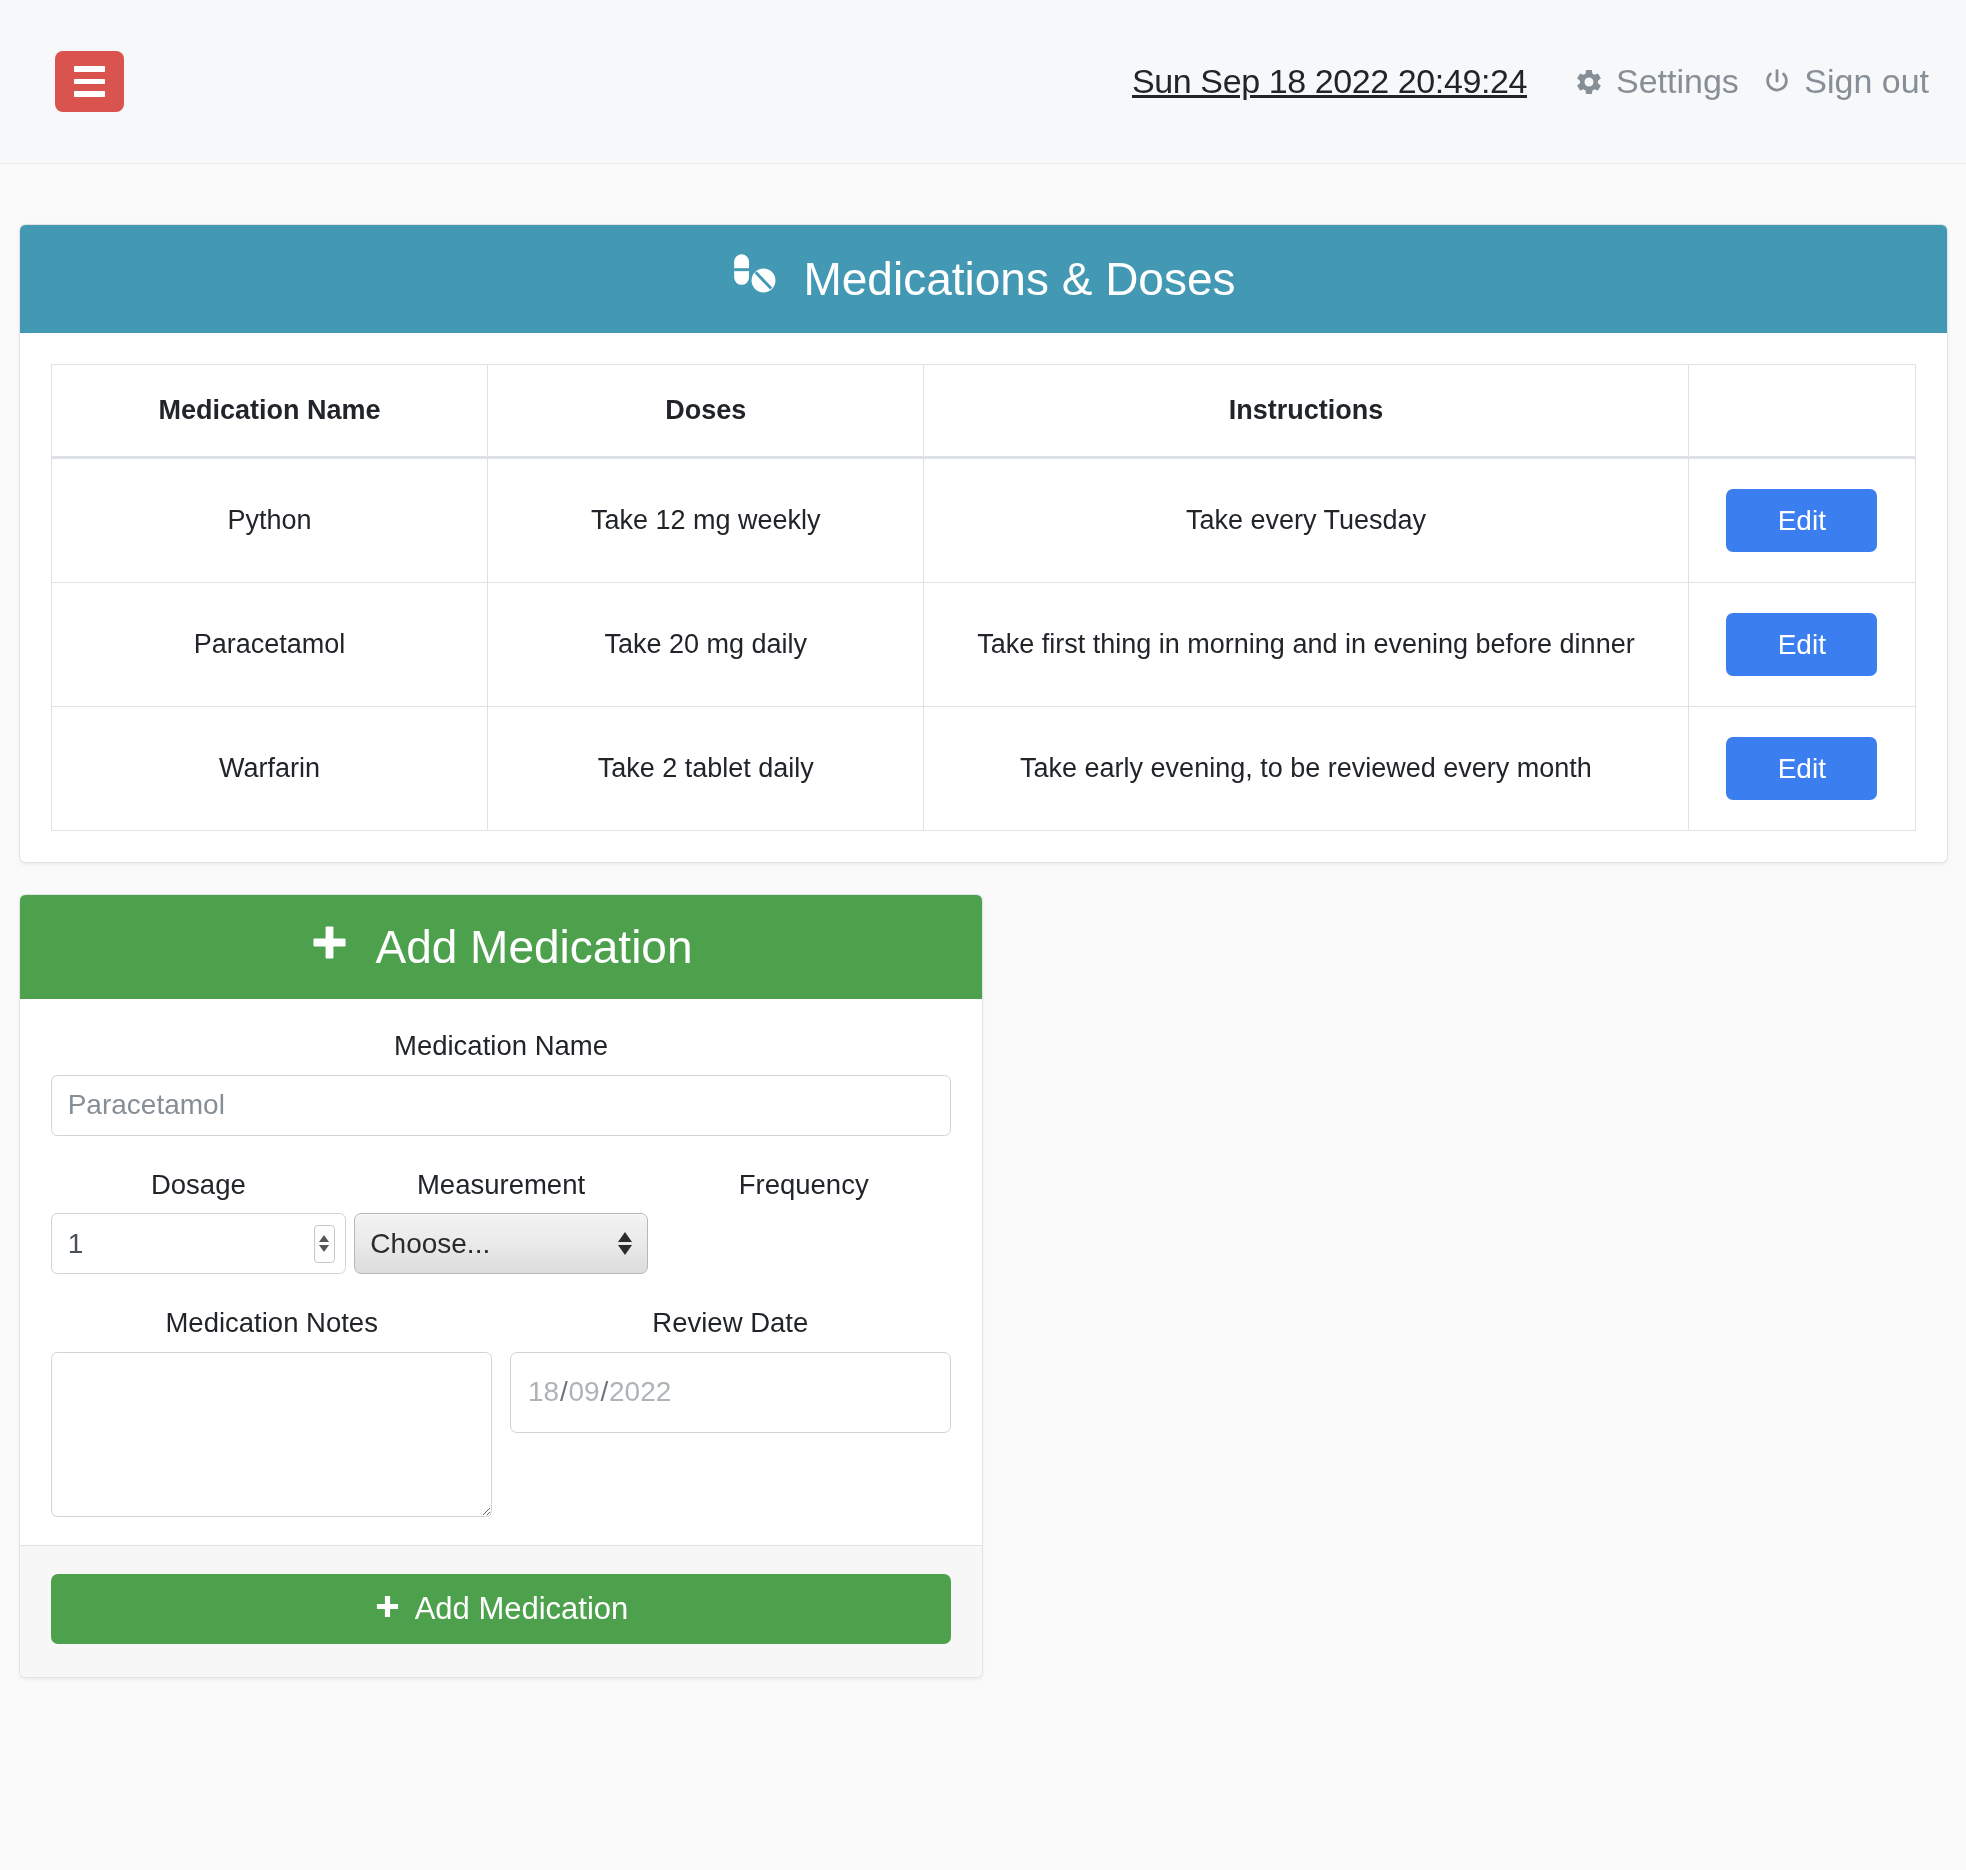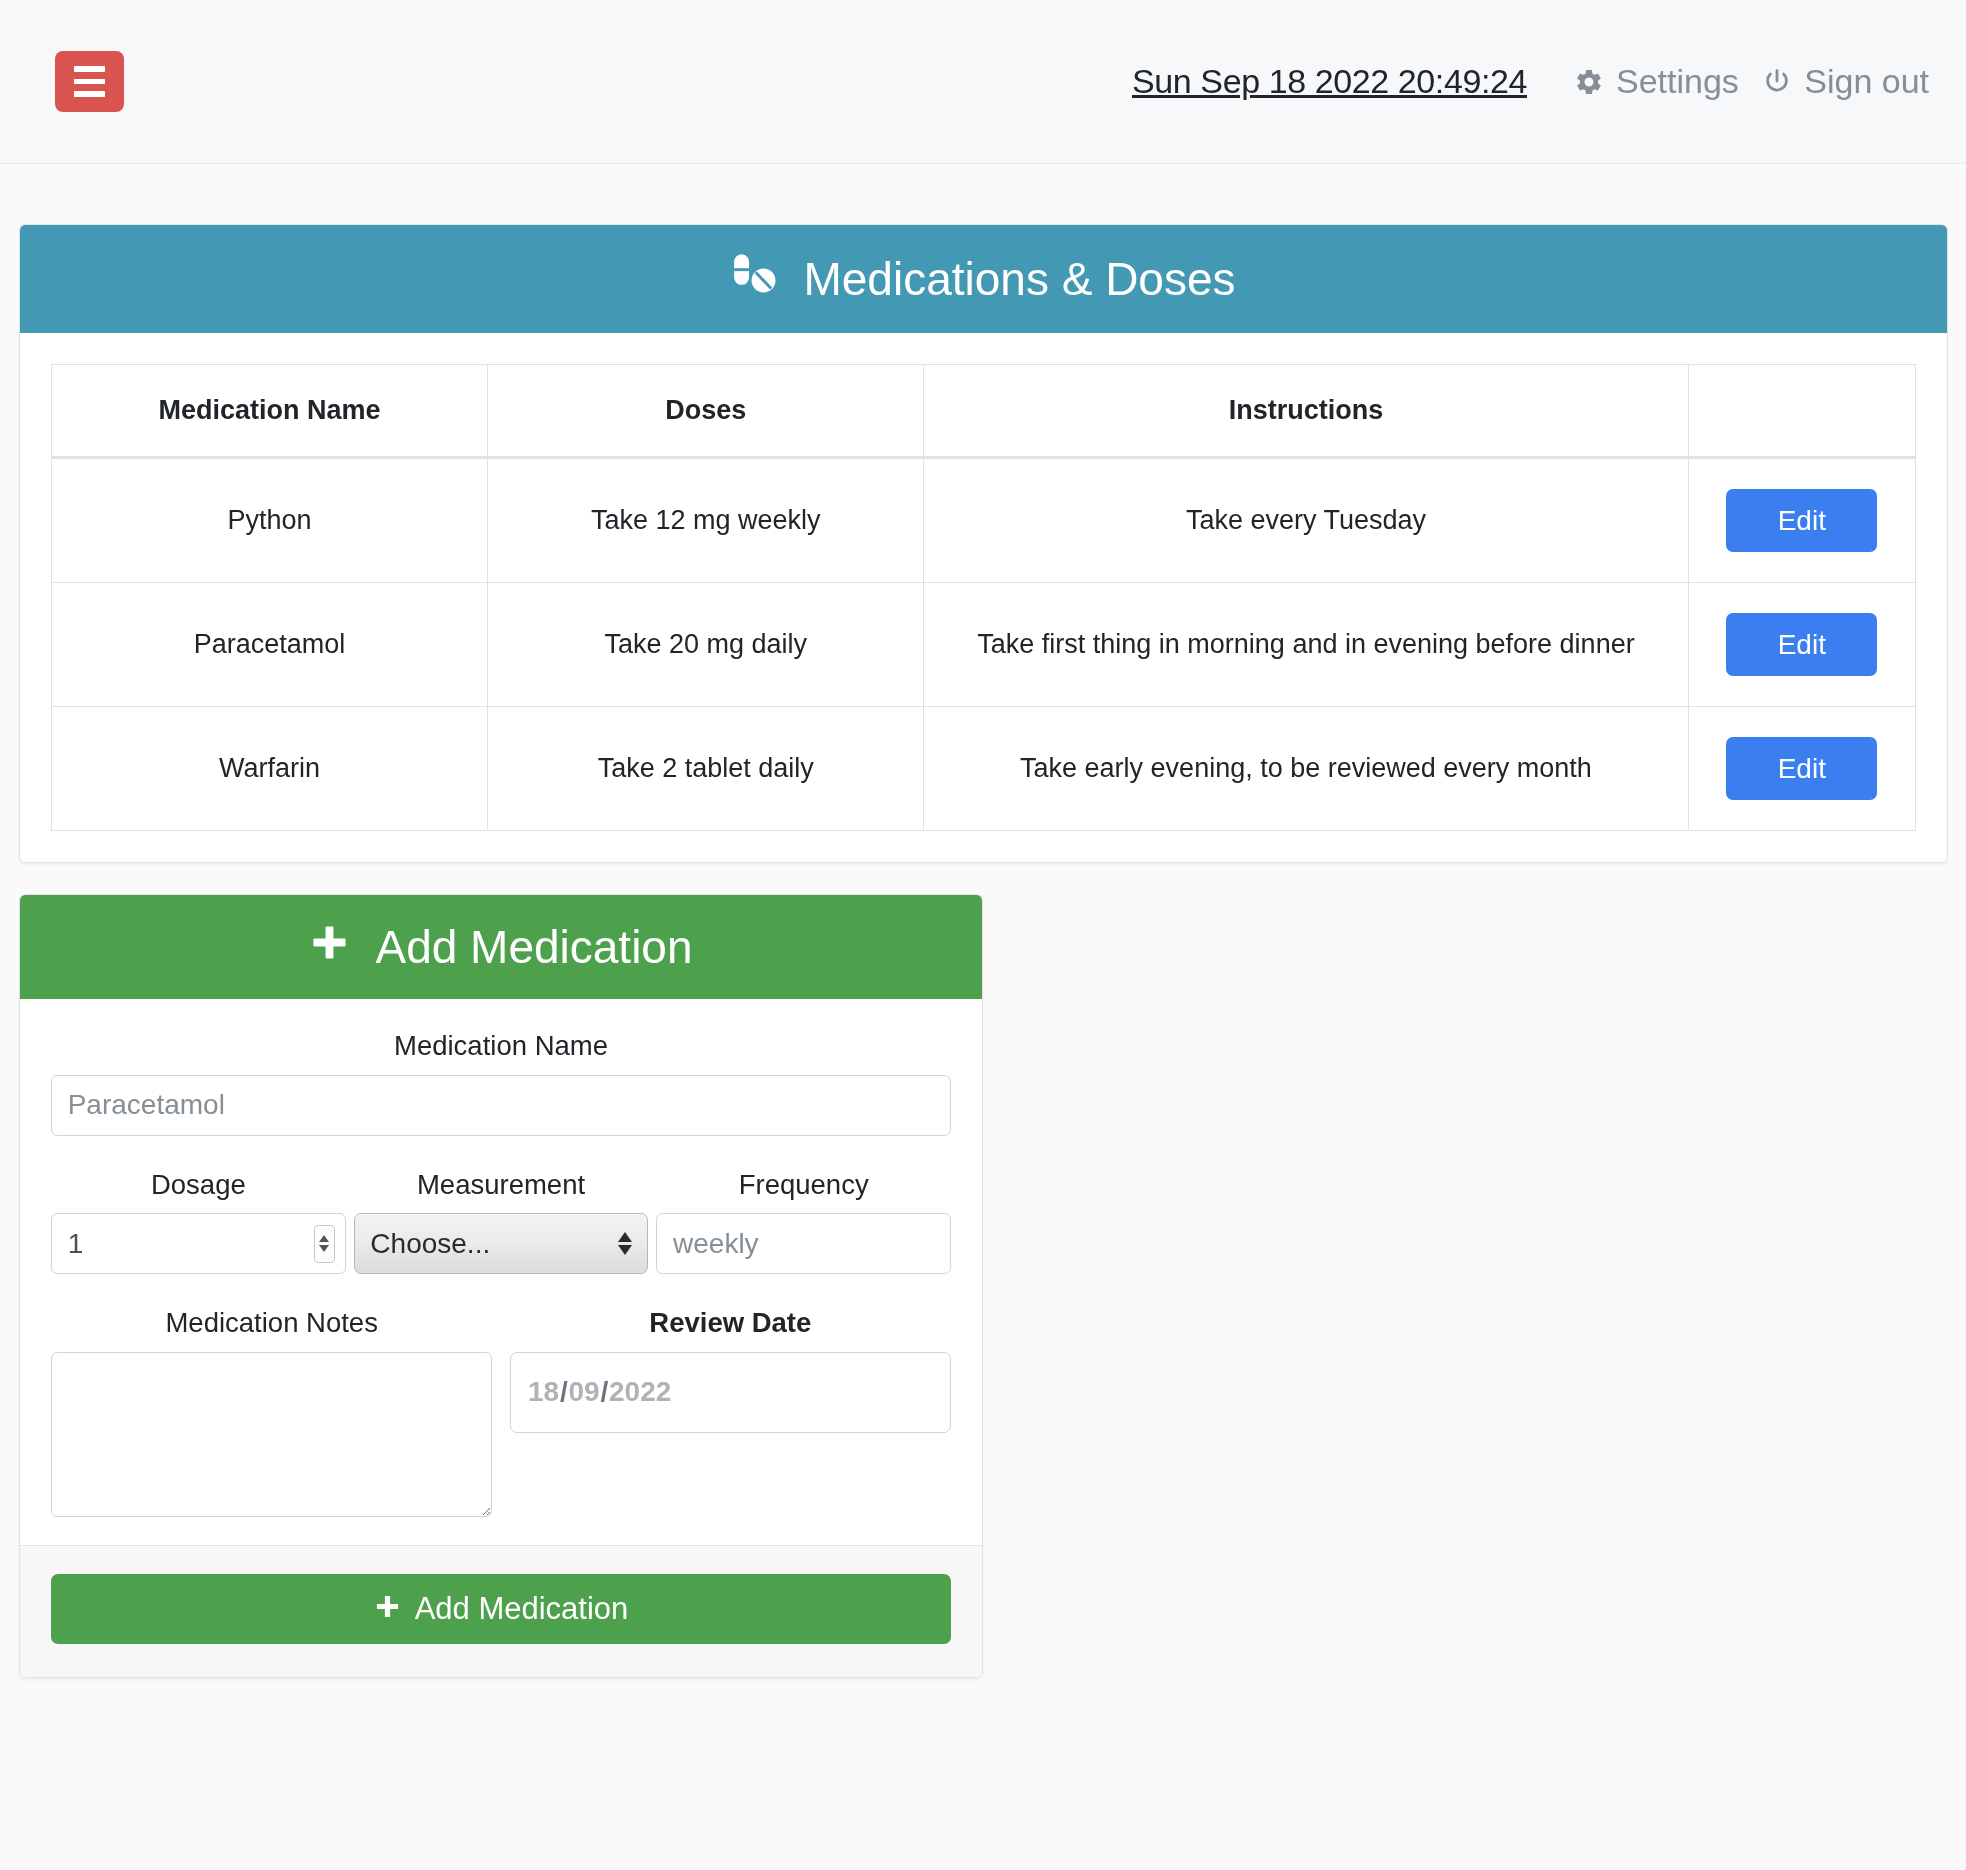--- a/index.html
+++ b/index.html
@@ -217,21 +217,21 @@
   .sel-arrows .up   { border-bottom: 10.2px solid #2b2b2b; }
   .sel-arrows .down { border-top: 10.2px solid #2b2b2b; }
 
   .row2 {
     display: flex;
     gap: 17.3px;
     margin-top: 33px;
     align-items: flex-start;
   }
   .row2 .col-notes { width: 442px; }
-  .row2 .col-date  { width: 442px; font-weight: bold; }
+  .row2 .col-date  { width: 442px; }
   textarea.notes {
     width: 100%;
     height: 165px;
     border: 0.8px solid #ced4da;
     border-radius: 6.3px;
     font-size: 28px;
     font-family: "Liberation Sans", sans-serif;
     padding: 11px 14px;
     color: #495057;
     resize: vertical;
@@ -399,21 +399,20 @@
             <span>Choose...</span>
             <span class="sel-arrows">
               <i class="arw up"></i>
               <i class="arw down"></i>
             </span>
           </div>
         </div>
 
         <div class="col">
           <label class="field-label">Frequency</label>
-          <input class="input-base" type="text" placeholder="weekly" style="">
         </div>
       </div>
 
       <div class="row2">
         <div class="col-notes">
           <label class="field-label">Medication Notes</label>
           <textarea class="notes" style=""></textarea>
         </div>
 
         <div class="col-date">

